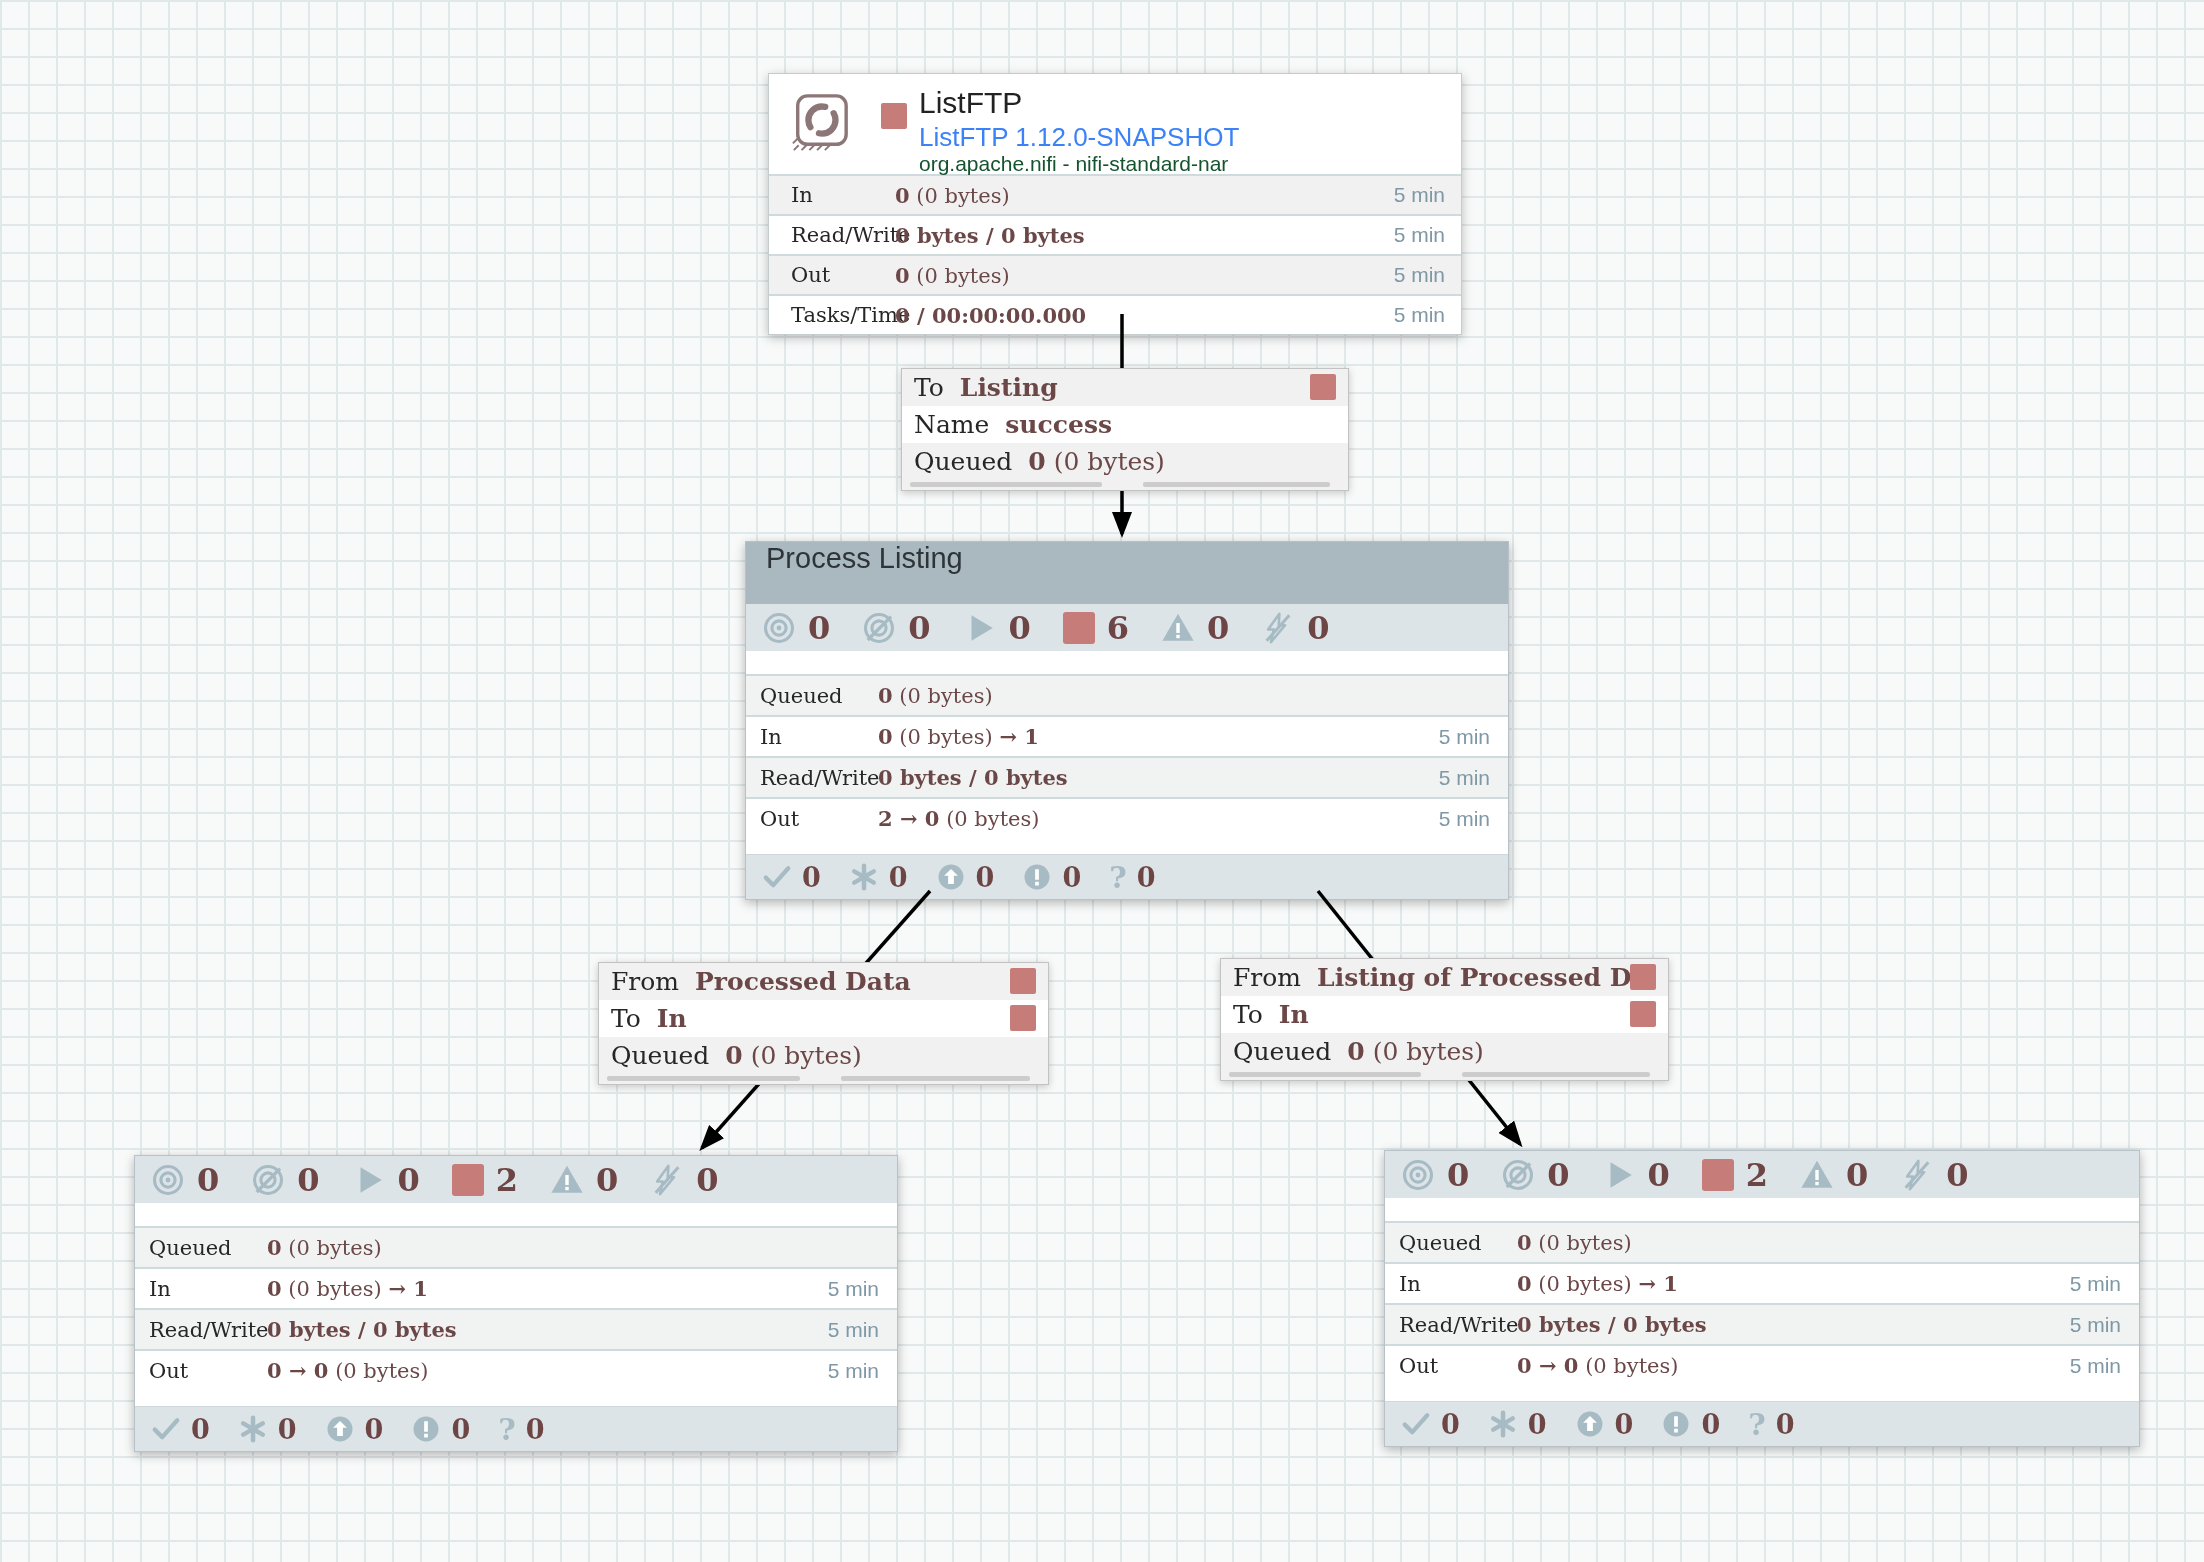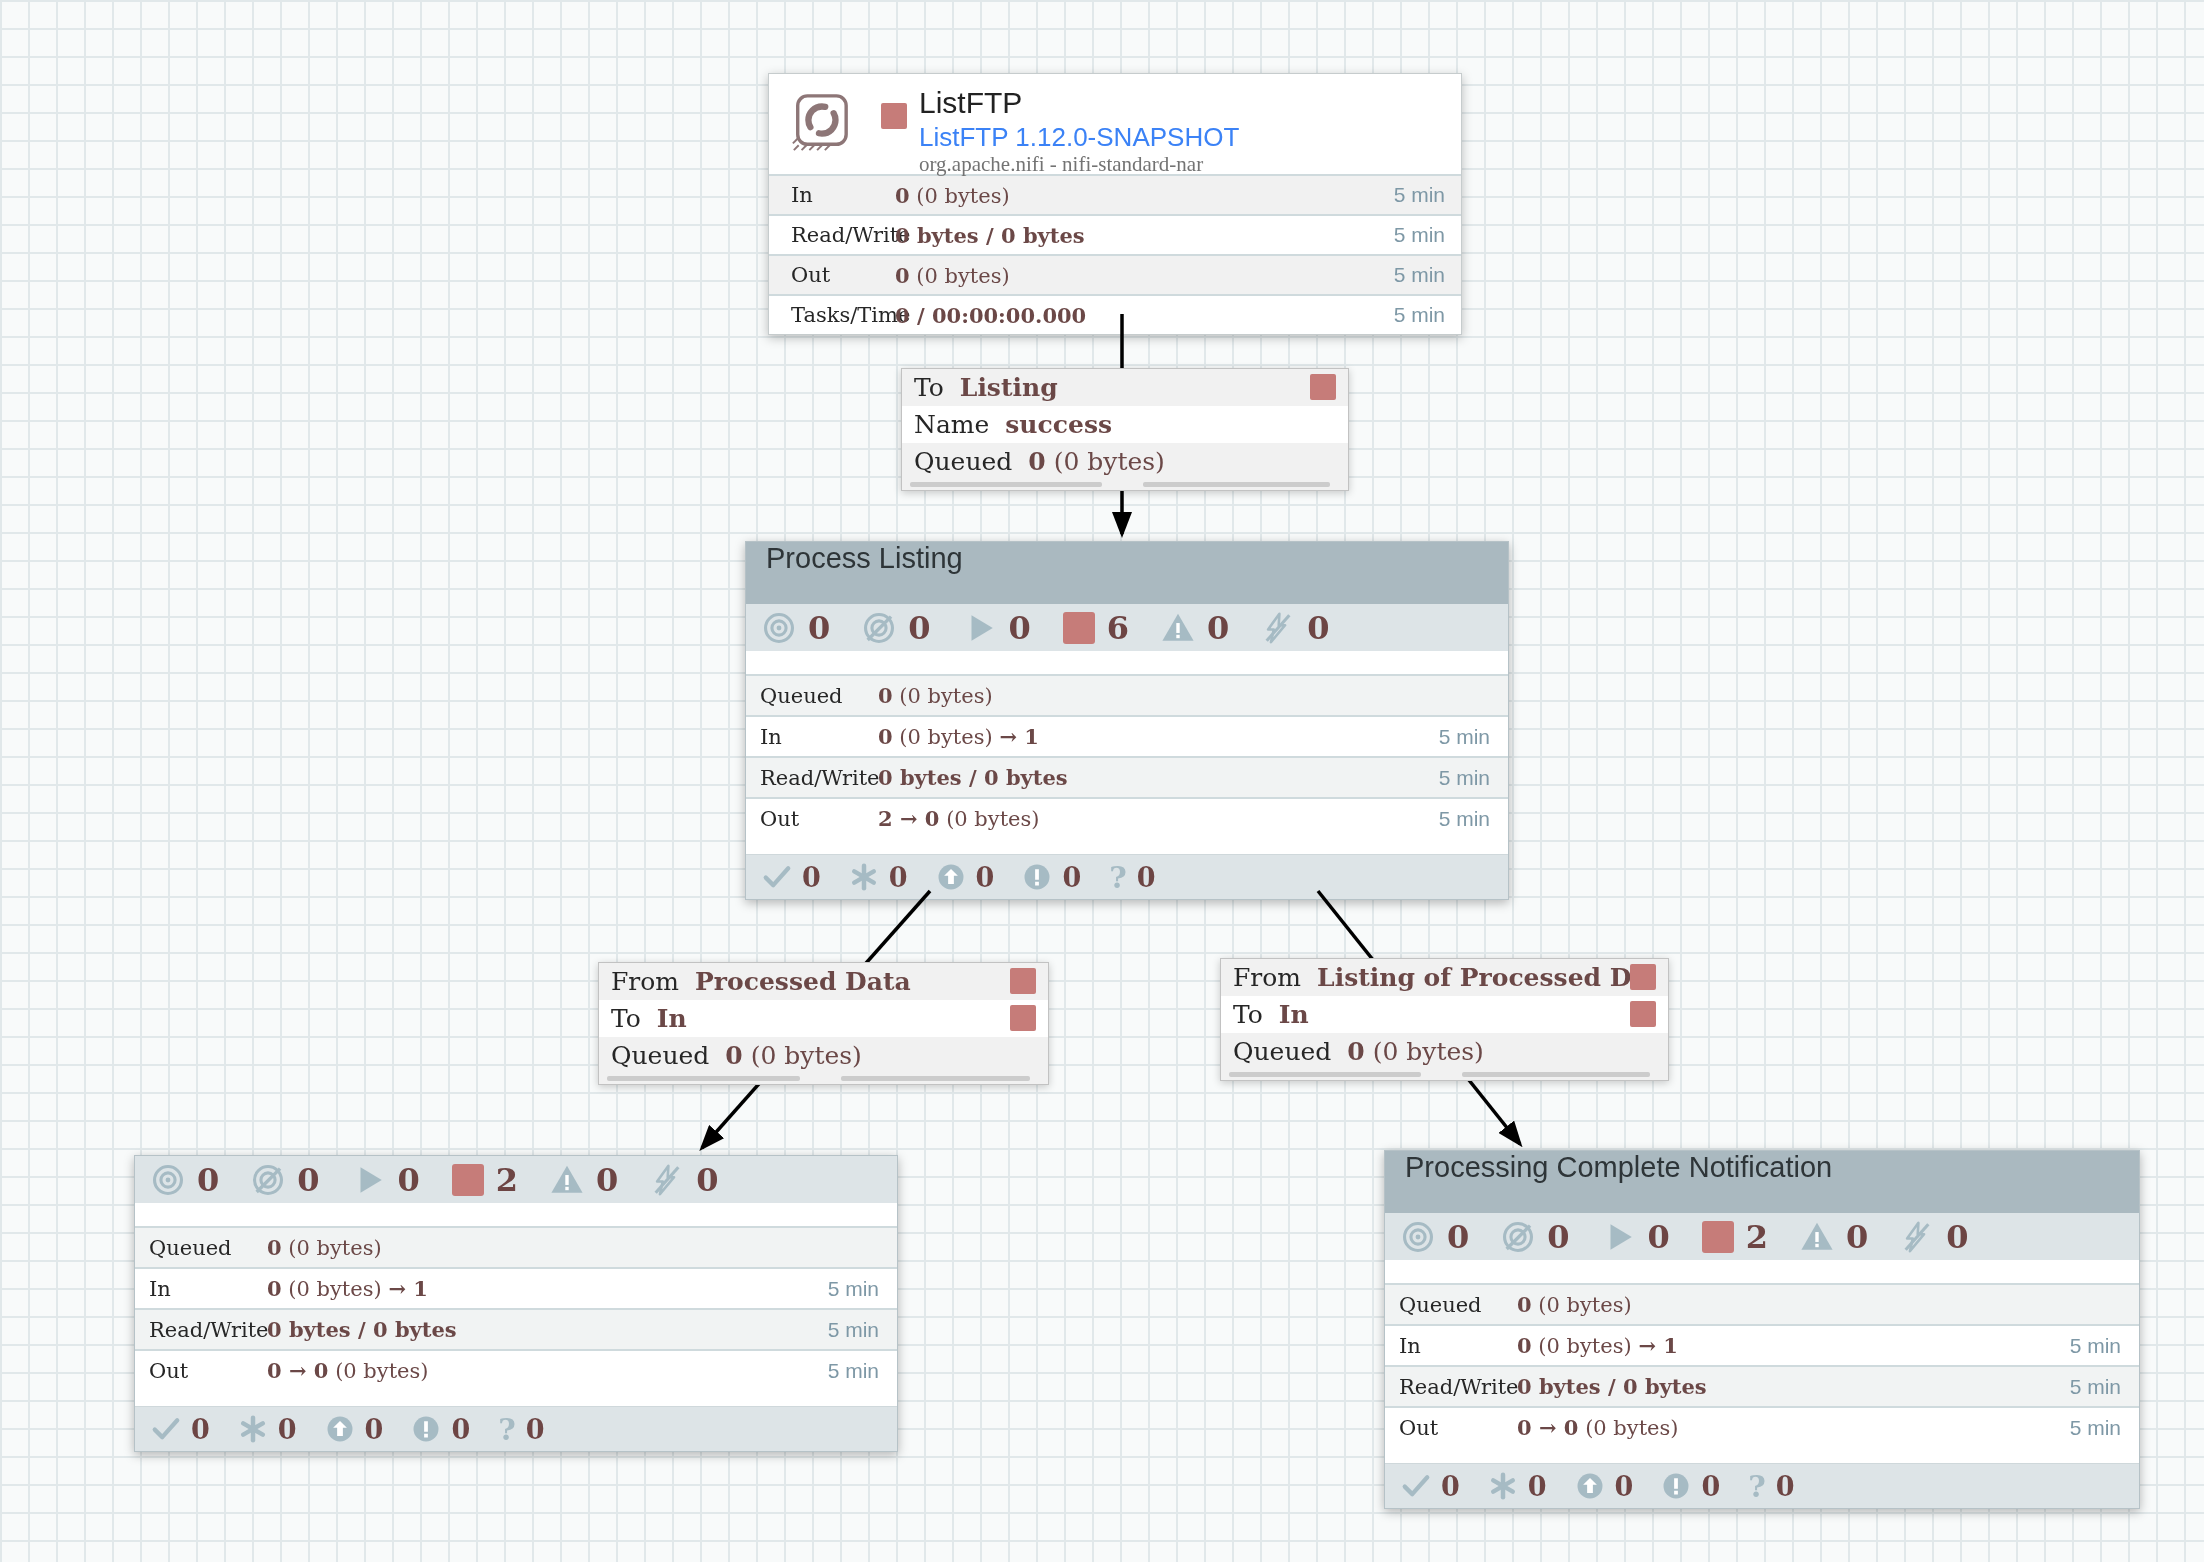--- a/index.html
+++ b/index.html
@@ -24,21 +24,21 @@
     font-family:"DejaVu Serif",serif;
   }
   
   .proc{position:absolute;left:768px;top:73px;width:692px;background:#fff;
     border:1px solid #c6cccd;box-shadow:0 3px 10px rgba(0,0,0,.25);z-index:1}
   .proc-head{height:100px;position:relative;background:#fff}
   .proc-icon{position:absolute;left:20px;top:17px;width:62px;height:62px}
   .proc-square{position:absolute;left:112px;top:29px;width:26px;height:26px;background:var(--red);border-radius:2px}
   .proc-title{position:absolute;left:150px;top:12px;font-family:"Liberation Sans",sans-serif;font-size:30px;color:#222}
   .proc-type{position:absolute;left:150px;top:48px;font-family:"Liberation Sans",sans-serif;font-size:26px;color:#3b82f6}
-  .proc-bundle{position:absolute;left:150px;top:78px;font-family:Liberation Serif, serif;font-size:21px;color:#737373}
+  .proc-bundle{position:absolute;left:150px;top:78px;font-family:Liberation Sans, sans-serif;font-size:21px;color:#14532d}
   .prow{height:38px;display:flex;align-items:center;padding:0 16px 0 22px;
     font-size:21px;color:#262626;border-top:2px solid var(--sep)}
   .prow.gray{background:#f1f1f1}
   .prow .k{width:104px;flex:none}
   .v{color:var(--maroon);white-space:nowrap}
   .v b{font-weight:bold}
   .t{margin-left:auto;font-family:"Liberation Sans",sans-serif;font-size:21px;color:var(--timeblue)}
   
   .pg{position:absolute;background:#fff;border:1px solid #b6c2c7;box-shadow:0 3px 10px rgba(0,0,0,.28);z-index:1}
   .pg-header{height:62px;background:var(--hdrbg);display:flex;align-items:flex-start;padding:0 20px;
@@ -355,23 +355,20 @@
         <rect x="10.5" y="5.8" width="3" height="8.4" fill="#fff"></rect>
         <rect x="10.5" y="15.8" width="3" height="3" fill="#fff"></rect>
       </svg>
     <span class="fcount">0</span>
     <span class="fq">?</span>
     <span class="fcount">0</span>
   </div>
 </div>
 
 <div class="pg" style="left:1384px;top:1150px;width:754px">
-  <div class="pg-header">
-    <span>Processing Complete Notification</span>
-  </div>
   <div class="pg-status">
     <svg class="sicon" viewBox="0 0 24 24">
         <circle cx="12" cy="12" r="9.5" fill="none" stroke="#a6bbc4" stroke-width="2.2"></circle>
         <circle cx="12" cy="12" r="5" fill="none" stroke="#a6bbc4" stroke-width="2.2"></circle>
         <circle cx="12" cy="12" r="1.7" fill="#a6bbc4"></circle>
       </svg>
     <span class="scount">0</span>
     <svg class="sicon" viewBox="0 0 24 24">
         <circle cx="12" cy="12" r="9.5" fill="none" stroke="#a6bbc4" stroke-width="2.2"></circle>
         <circle cx="12" cy="12" r="5" fill="none" stroke="#a6bbc4" stroke-width="2.2"></circle>

